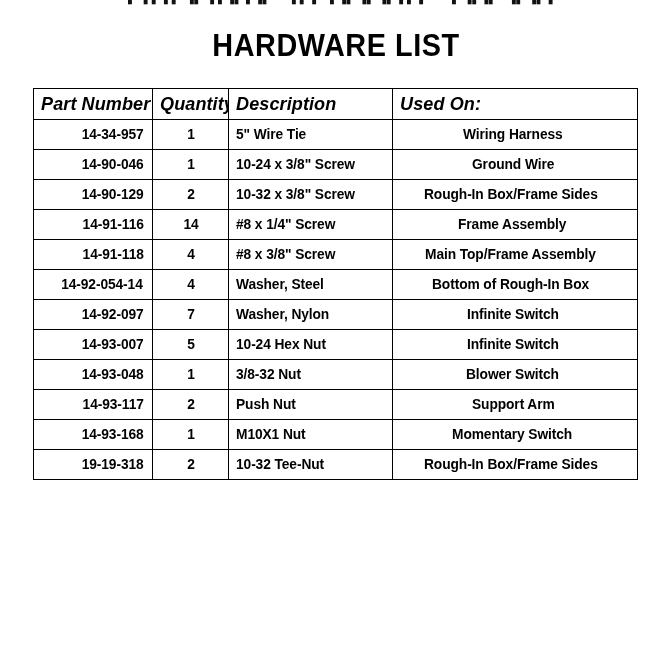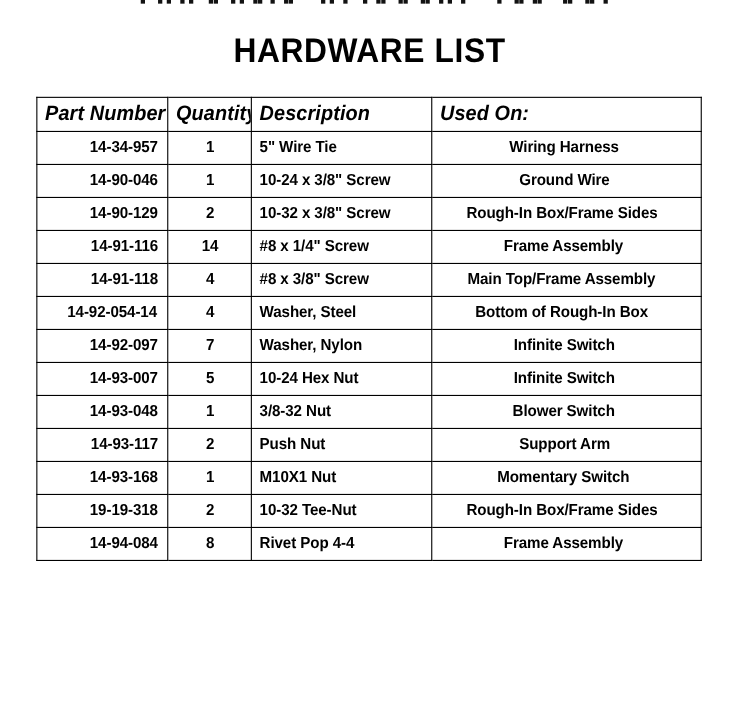--- a/index.html
+++ b/index.html
@@ -209,21 +209,15 @@
           <td class="cell-qty"><span class="condense">1</span></td>
           <td class="cell-desc"><span class="condense">M10X1 Nut</span></td>
           <td class="cell-used"><span class="condense">Momentary Switch</span></td>
         </tr>
         <tr>
           <td class="cell-part"><span class="condense">19-19-318</span></td>
           <td class="cell-qty"><span class="condense">2</span></td>
           <td class="cell-desc"><span class="condense">10-32 Tee-Nut</span></td>
           <td class="cell-used"><span class="condense">Rough-In Box/Frame Sides</span></td>
         </tr>
-        <tr>
-          <td class="cell-part"><span class="condense">14-94-084</span></td>
-          <td class="cell-qty"><span class="condense">8</span></td>
-          <td class="cell-desc"><span class="condense">Rivet Pop 4-4</span></td>
-          <td class="cell-used"><span class="condense">Frame Assembly</span></td>
-        </tr>
       </tbody>
   </table>
 </div>
 
 </body></html>

